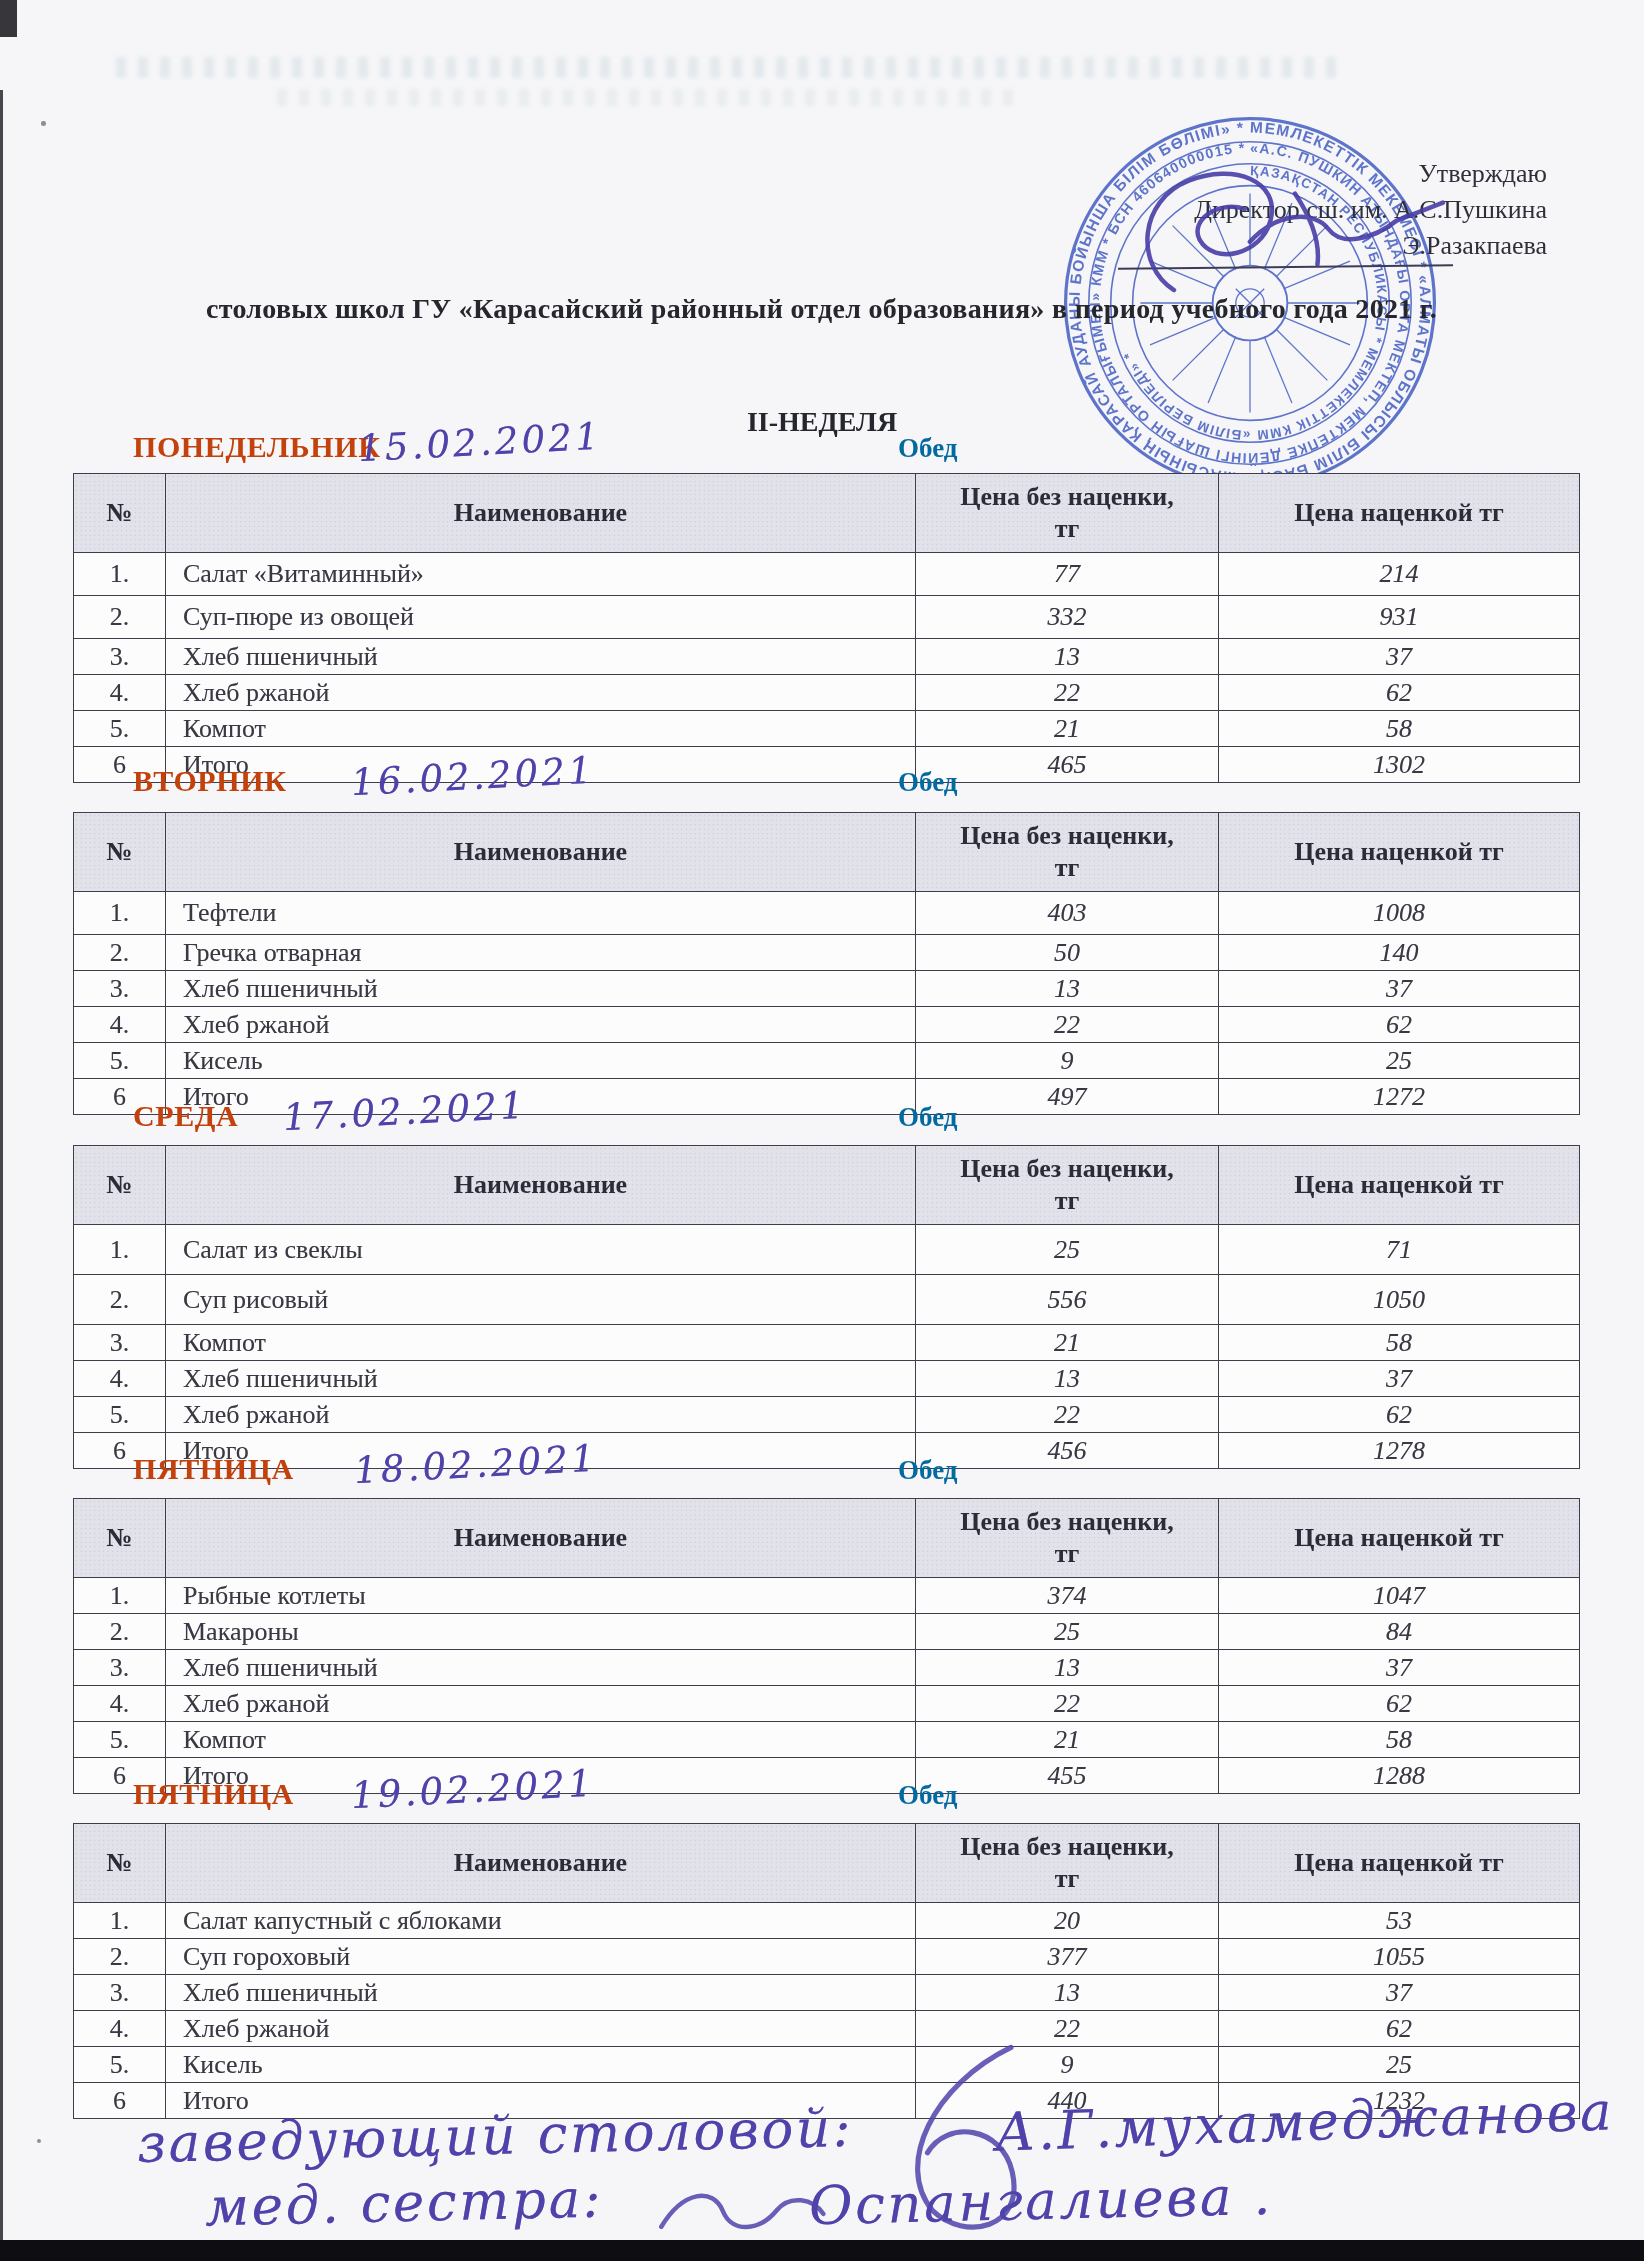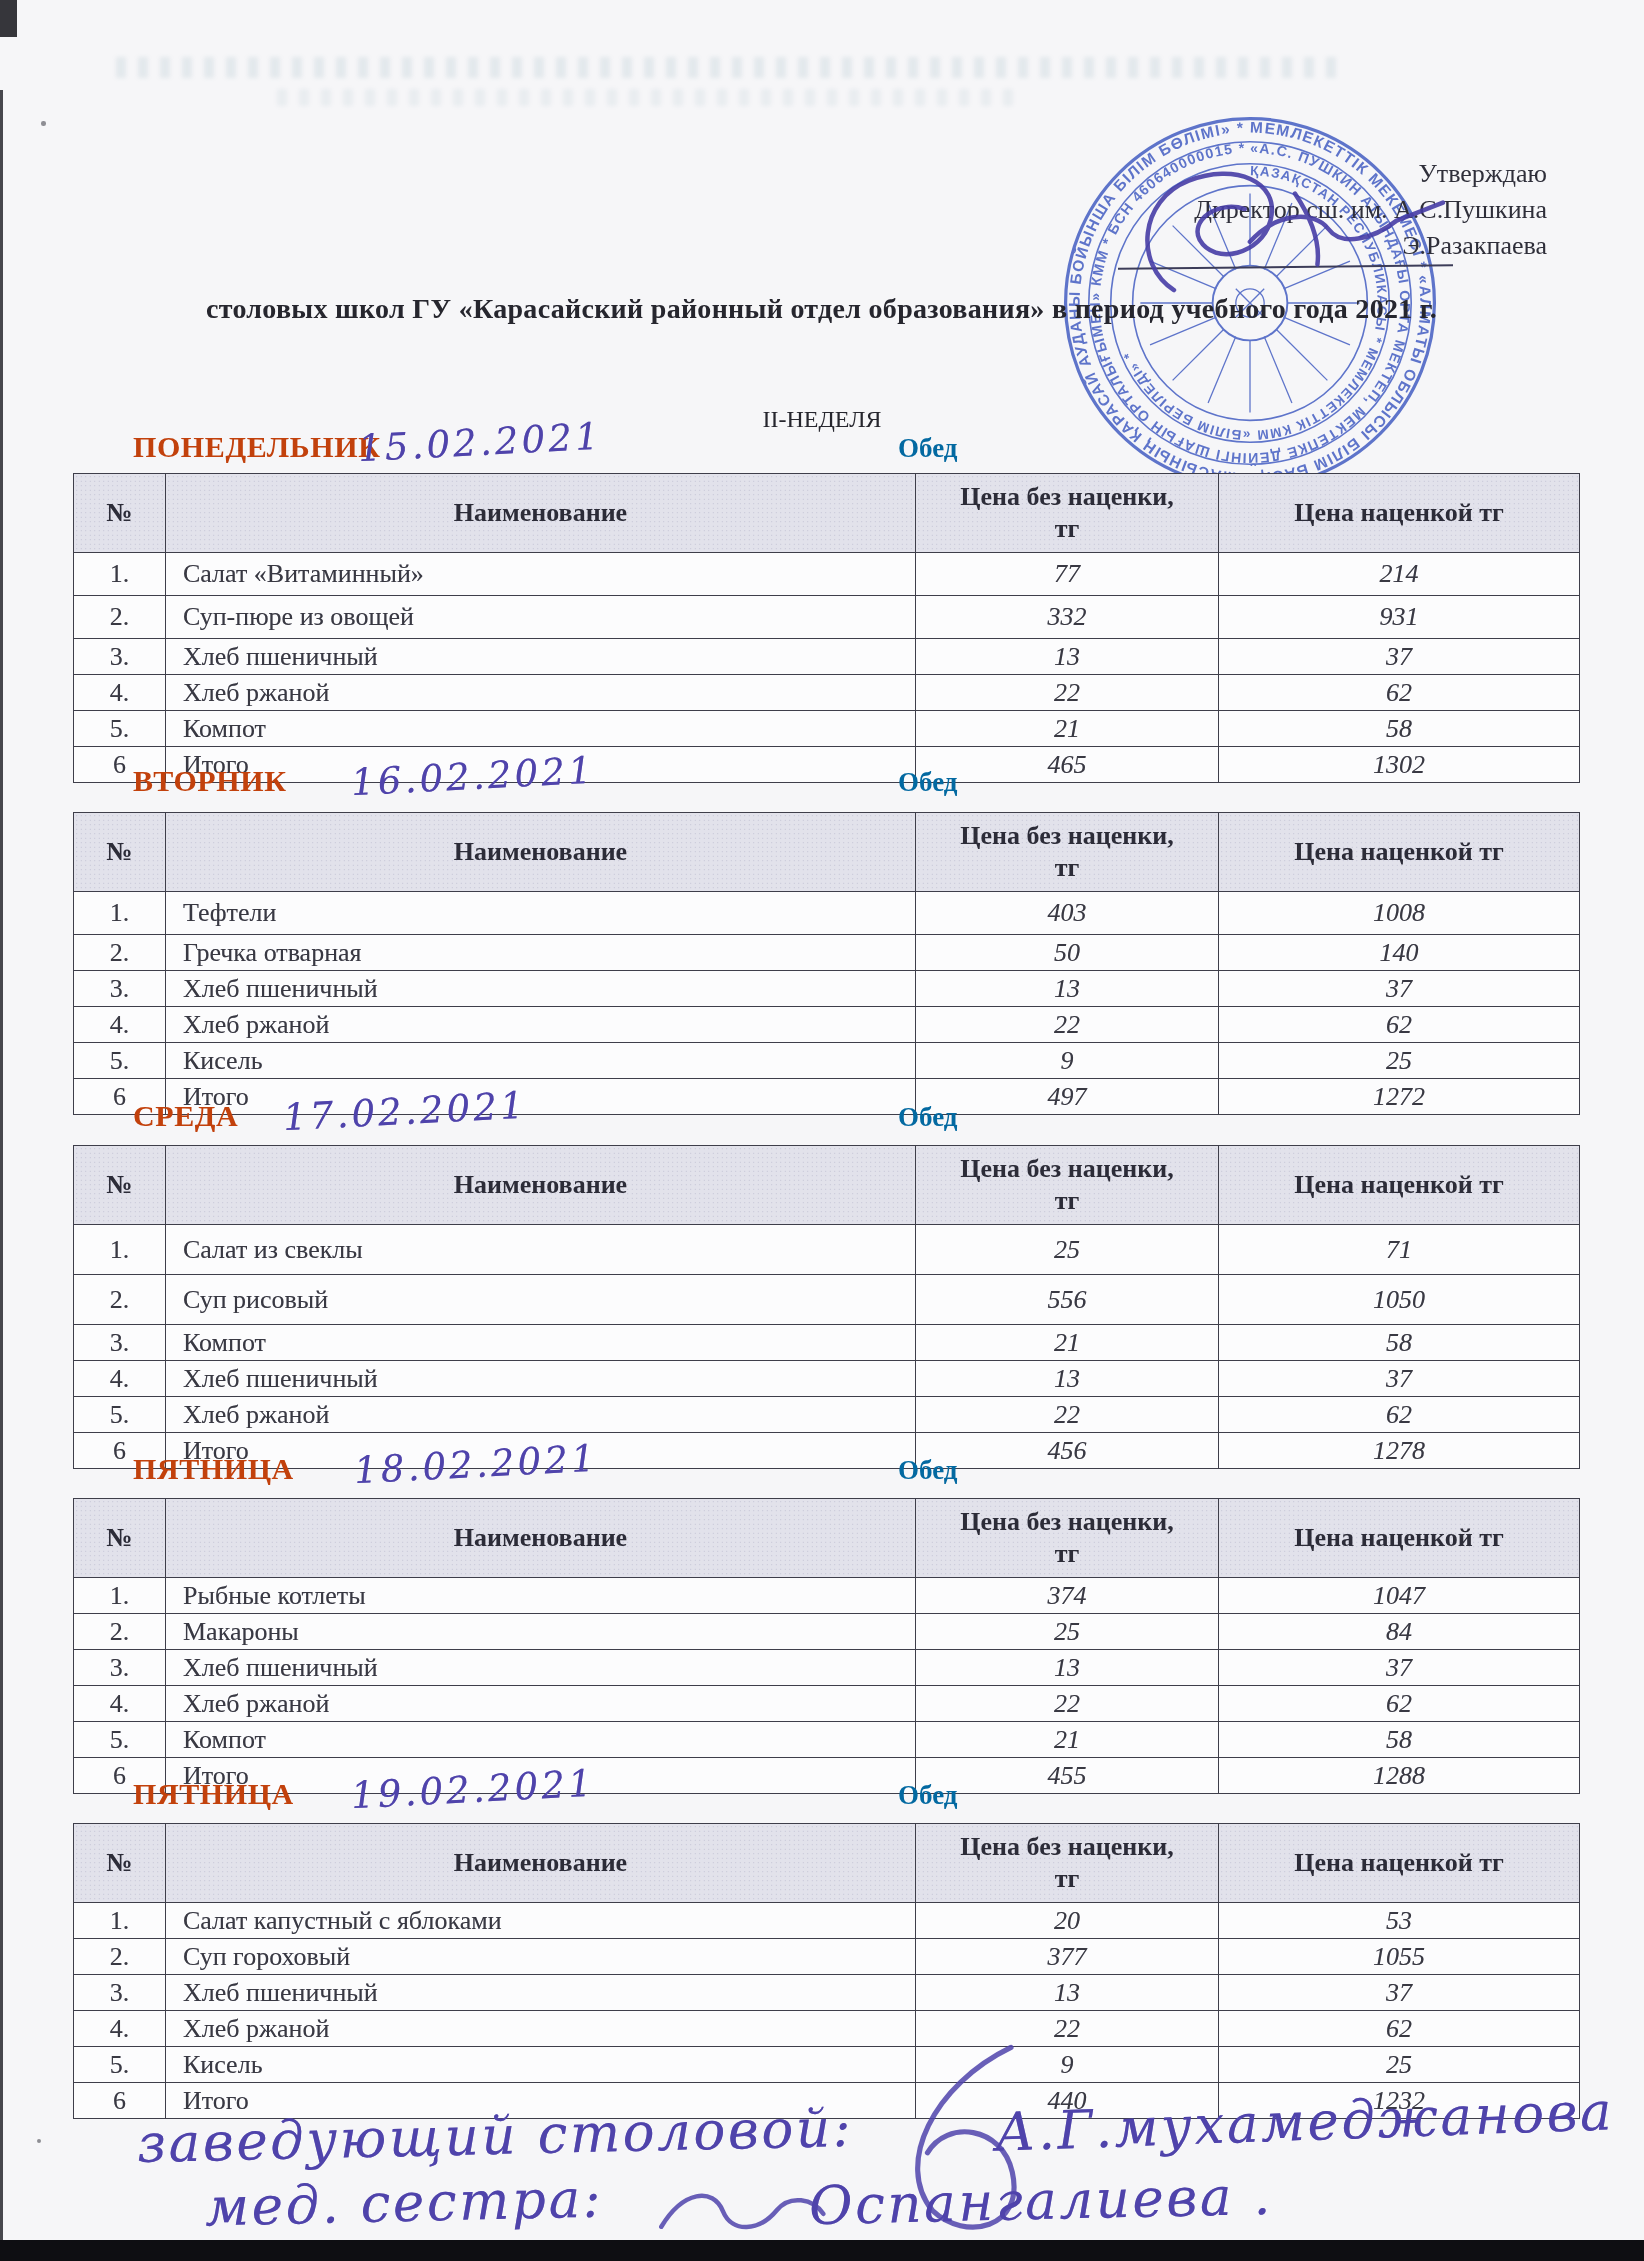--- a/index.html
+++ b/index.html
@@ -12,21 +12,21 @@
   .bottom-bar{position:absolute;left:0;top:2240px;width:1644px;height:21px;background:#0e0e12;}
   .speck{position:absolute;border-radius:50%;background:#4a4a52;opacity:.6;}
   .smudge{position:absolute;filter:blur(1.9px);opacity:.5;
     background:repeating-linear-gradient(90deg,rgba(110,150,165,.28) 0 10.3px,rgba(110,150,165,0) 10.3px 22px);}
   
   .approval{position:absolute;top:156px;right:97px;text-align:right;font-size:26px;line-height:36px;color:#2f2f3a;}
   .sig-line{position:absolute;left:1118px;top:266px;width:335px;height:1.9px;background:#3c3c58;transform:rotate(-.6deg);}
   
   .title{position:absolute;top:291px;left:64px;width:1515px;text-align:center;font-weight:bold;
          font-size:28px;line-height:36px;color:#26262e;letter-spacing:0.3px;}
-  .week{position:absolute;top:406px;left:0;width:1644px;text-align:center;font-weight:normal;font-size:24px;color:#26262e;}
+  .week{position:absolute;top:406px;left:0;width:1644px;text-align:center;font-weight:bold;font-size:28px;color:#26262e;}
   
   .dayline{position:absolute;left:0;width:1644px;height:39px;}
   .dayname{position:absolute;left:133px;top:0;font-weight:bold;font-size:30px;letter-spacing:0.6px;color:#c2410c;}
   .meal{position:absolute;left:898px;top:2.6px;font-weight:bold;font-size:27px;color:#0369a1;}
   .hand{font-style:italic;font-family:"DejaVu Serif",serif;color:#4f43ab;text-shadow:0 0 0.6px rgba(79,67,171,.55);}
   .daydate{position:absolute;top:-9px;font-size:37px;letter-spacing:3.2px;transform:rotate(-3deg);white-space:nowrap;}
   
   table.menu{position:absolute;left:73px;width:1506px;border-collapse:collapse;table-layout:fixed;
              border:1.9px solid #32323d;background:#fcfcfd;}
   table.menu td,table.menu th{border:1.3px solid #3e3e4a;overflow:hidden;}

